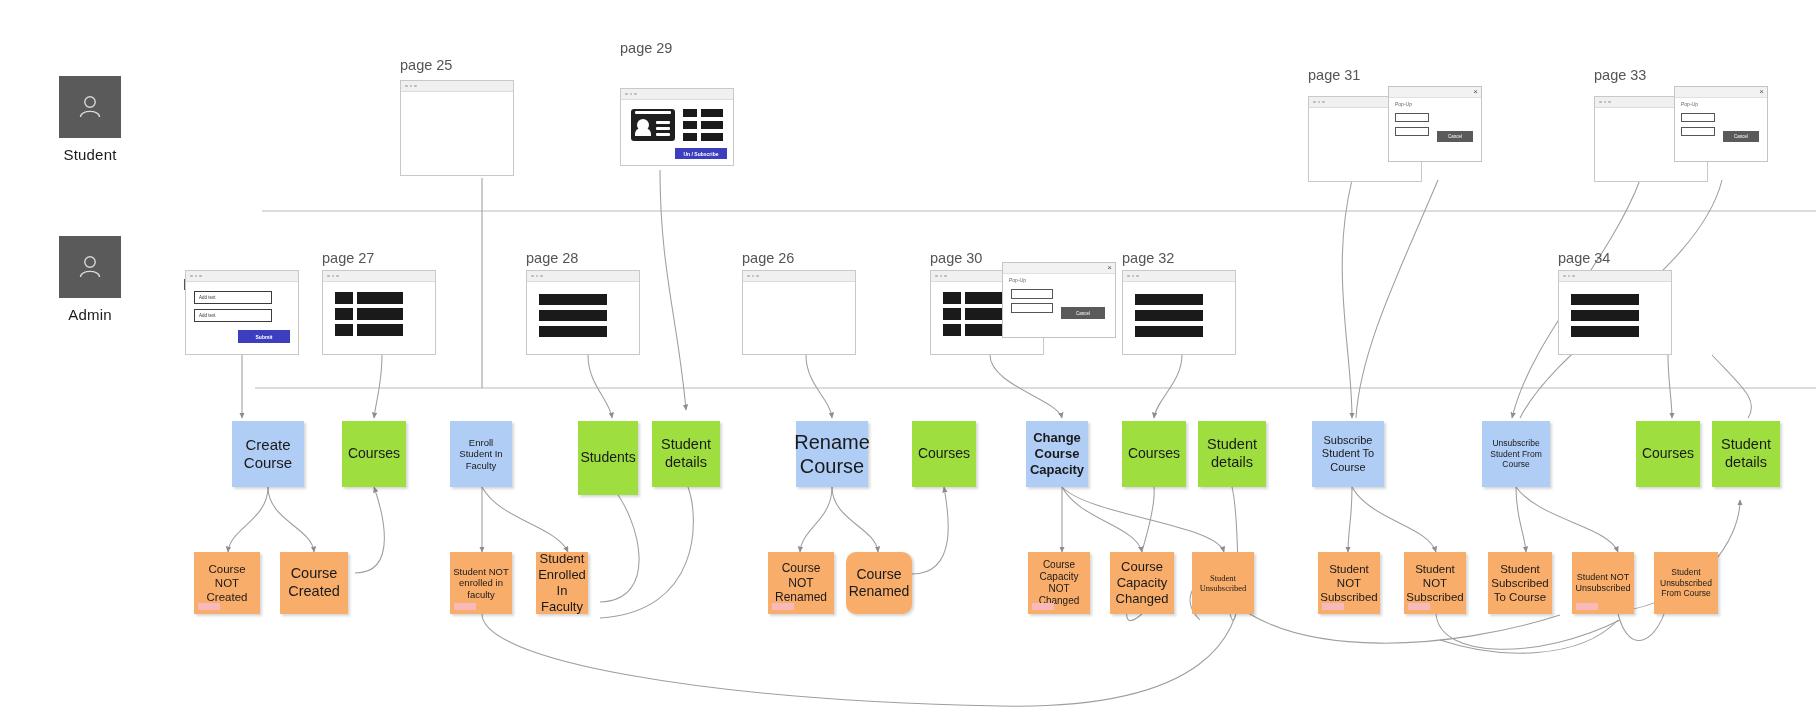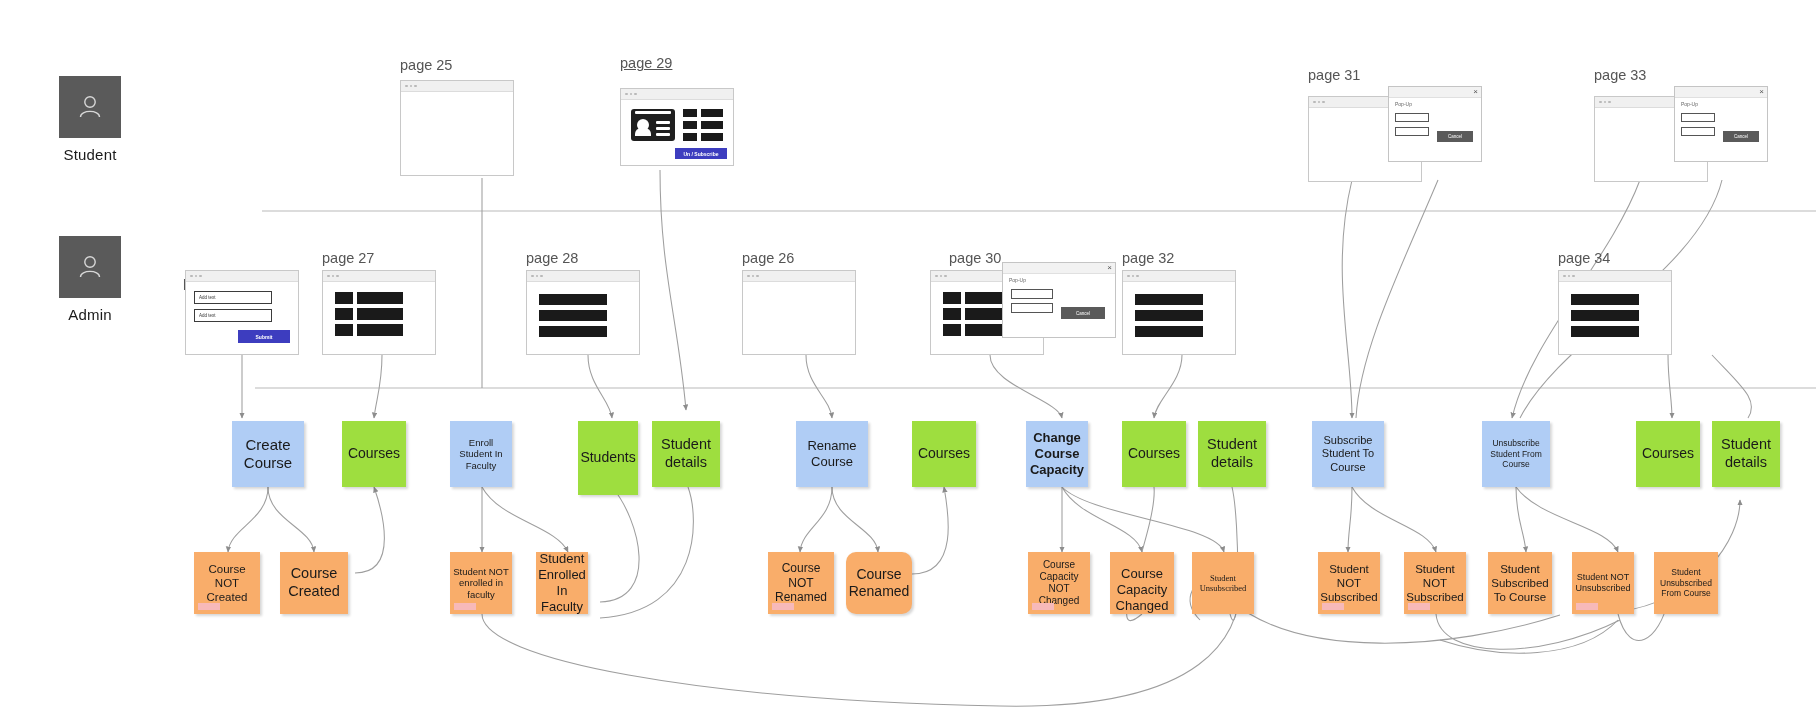--- a/index.html
+++ b/index.html
@@ -188,28 +188,28 @@
       <svg width="30" height="30" viewBox="0 0 30 30">
         <circle cx="15" cy="10" r="5.2" fill="none" stroke="#d8d8d8" stroke-width="1.4"></circle>
         <path d="M5.5 25 C5.5 17.5, 24.5 17.5, 24.5 25" fill="none" stroke="#d8d8d8" stroke-width="1.4"></path>
       </svg>
     </div>
     <div class="nm">Student</div>
   </div>
 
 
   <div class="plabel" style="left:400px; top:57px;">page 25</div>
-  <div class="plabel" style="left:620px; top:55px;text-decoration:underline;">page 29</div>
+  <div class="plabel" style="left:620px; top:40px;">page 29</div>
   <div class="plabel" style="left:1308px; top:67px;">page 31</div>
   <div class="plabel" style="left:1594px; top:67px;">page 33</div>
   <div class="plabel" style="left:183px; top:250px;margin-top:24px;">page 24</div>
   <div class="plabel" style="left:322px; top:250px;">page 27</div>
   <div class="plabel" style="left:526px; top:250px;">page 28</div>
   <div class="plabel" style="left:742px; top:250px;">page 26</div>
-  <div class="plabel" style="left:930px; top:250px;margin-left:19px;">page 30</div>
+  <div class="plabel" style="left:930px; top:250px;">page 30</div>
   <div class="plabel" style="left:1122px; top:250px;">page 32</div>
   <div class="plabel" style="left:1558px; top:250px;">page 34</div>
 
   <div class="win" style="left:400px; top:80px; width:114px; height:96px;">
     <div class="bar">
         <i></i>
         <i></i>
         <i></i>
       </div>
     <div class="body"></div>
@@ -378,21 +378,21 @@
       <div class="blk" style="left:12px; top:44px; width:68px; height:11px;"></div>
     </div>
   </div>
 
   <div class="node n-blue" style="left:232px; top:421px; width:72px; height:66px; font-size:15px;">
     <span>Create Course</span>
   </div>
   <div class="node n-blue" style="left:450px; top:421px; width:62px; height:66px; font-size:9.5px;">
     <span>Enroll Student In Faculty</span>
   </div>
-  <div class="node n-blue" style="left:796px; top:421px; width:72px; height:66px; font-size:13px;">
+  <div class="node n-blue" style="left:796px; top:421px; width:72px; height:66px; font-size:20px;">
     <span>Rename Course</span>
   </div>
   <div class="node n-blue" style="left:1026px; top:421px; width:62px; height:66px; font-size:13px;font-weight:bold;">
     <span>Change Course Capacity</span>
   </div>
   <div class="node n-blue" style="left:1312px; top:421px; width:72px; height:66px; font-size:11px;">
     <span>Subscribe Student To Course</span>
   </div>
   <div class="node n-blue" style="left:1482px; top:421px; width:68px; height:66px; font-size:8.5px;">
     <span>Unsubscribe Student From Course</span>
@@ -441,21 +441,21 @@
     <span>Course NOT Renamed</span>
     <div class="sticky-tag"></div>
   </div>
   <div class="node n-orange" style="left:846px; top:552px; width:66px; height:62px; font-size:14px;border-radius:10px;">
     <span>Course Renamed</span>
   </div>
   <div class="node n-orange" style="left:1028px; top:552px; width:62px; height:62px; font-size:10px;">
     <span>Course Capacity NOT Changed</span>
     <div class="sticky-tag"></div>
   </div>
-  <div class="node n-orange" style="left:1110px; top:552px; width:64px; height:62px; font-size:13px;align-items:flex-end;">
+  <div class="node n-orange" style="left:1110px; top:552px; width:64px; height:62px; font-size:13px;">
     <span>Course Capacity Changed</span>
   </div>
   <div class="node n-orange" style="left:1192px; top:552px; width:62px; height:62px; font-size:8.5px;font-family:Liberation Serif, serif;">
     <span>Student Unsubscribed</span>
   </div>
   <div class="node n-orange" style="left:1318px; top:552px; width:62px; height:62px; font-size:11.5px;">
     <span>Student NOT Subscribed</span>
     <div class="sticky-tag"></div>
   </div>
   <div class="node n-orange" style="left:1404px; top:552px; width:62px; height:62px; font-size:11.5px;">

